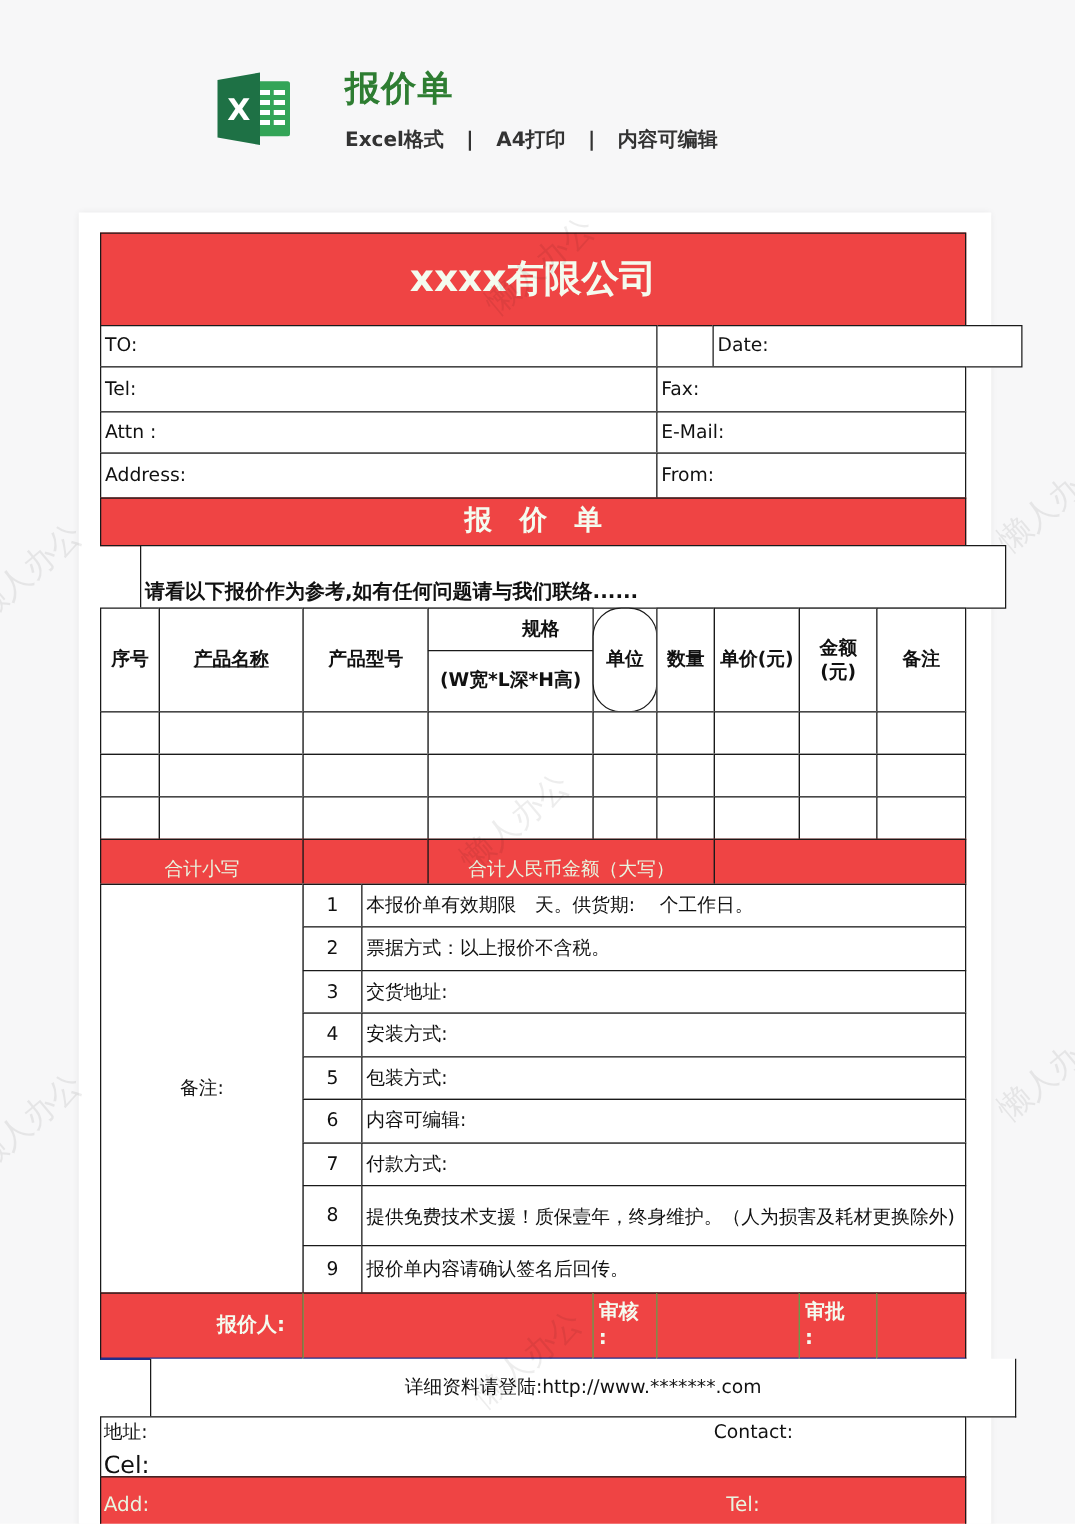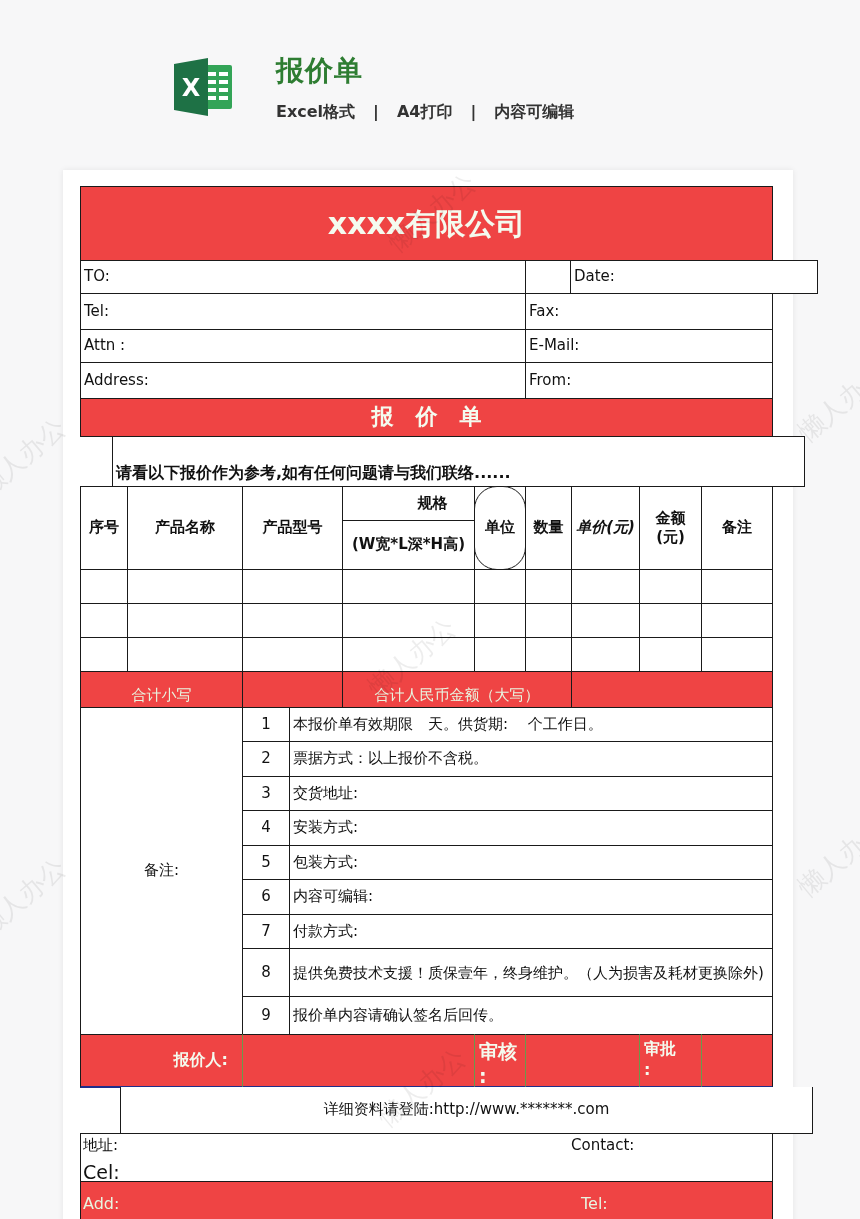--- a/index.html
+++ b/index.html
@@ -83,27 +83,27 @@
   <div class="cell pl" style="left:80px;top:329px;width:446px;height:34px;">Attn :</div>
   <div class="cell pl" style="left:525px;top:329px;width:248px;height:34px;">E-Mail:</div>
   <div class="cell pl" style="left:80px;top:362px;width:446px;height:37px;">Address:</div>
   <div class="cell pl" style="left:525px;top:362px;width:248px;height:37px;">From:</div>
 
   <div class="cell g c b" style="left:80px;top:398px;width:693px;height:39px;font-size:22px;color:#f4fbef;">报　价　单</div>
 
   <div class="cell b" style="left:80px;top:436px;width:693px;height:51px;align-items:flex-end;padding:0 0 2px 3px;font-size:16px;margin-left:32px;">请看以下报价作为参考,如有任何问题请与我们联络......</div>
 
   <div class="cell hdr" style="left:80px;top:486px;width:48px;height:84px;">序号</div>
-  <div class="cell hdr" style="left:127px;top:486px;width:116px;height:84px;">产品名称</div>
+  <div class="cell hdr" style="left:127px;top:486px;width:116px;height:84px;text-decoration:underline;">产品名称</div>
   <div class="cell hdr" style="left:242px;top:486px;width:101px;height:84px;">产品型号</div>
   <div class="cell hdr" style="left:342px;top:486px;width:133px;height:35px;padding-left:48px;">规格</div>
   <div class="cell hdr" style="left:342px;top:520px;width:133px;height:50px;padding:0 8px;">(W宽*L深*H高)</div>
   <div class="cell hdr" style="left:474px;top:486px;width:52px;height:84px;border-radius:23px;">单位</div>
   <div class="cell hdr" style="left:525px;top:486px;width:47px;height:84px;">数量</div>
-  <div class="cell hdr" style="left:571px;top:486px;width:69px;height:84px;padding:0 2px;font-style:italic;">单价(元)</div>
+  <div class="cell hdr" style="left:571px;top:486px;width:69px;height:84px;padding:0 2px;">单价(元)</div>
   <div class="cell hdr" style="left:639px;top:486px;width:63px;height:84px;padding:0 8px;">金额(元)</div>
   <div class="cell hdr" style="left:701px;top:486px;width:72px;height:84px;">备注</div>
 
   <div>
     <div class="cell" style="left:80px;top:569px;width:48px;height:35px;"></div>
     <div class="cell" style="left:127px;top:569px;width:116px;height:35px;"></div>
     <div class="cell" style="left:242px;top:569px;width:101px;height:35px;"></div>
     <div class="cell" style="left:342px;top:569px;width:133px;height:35px;"></div>
     <div class="cell" style="left:474px;top:569px;width:52px;height:35px;"></div>
     <div class="cell" style="left:525px;top:569px;width:47px;height:35px;"></div>
@@ -157,21 +157,21 @@
   <div class="cell pl" style="left:289px;top:879px;width:484px;height:36px;">内容可编辑:</div>
   <div class="cell c" style="left:242px;top:914px;width:48px;height:35px;">7</div>
   <div class="cell pl" style="left:289px;top:914px;width:484px;height:35px;">付款方式:</div>
   <div class="cell c" style="left:242px;top:948px;width:48px;height:49px;">8</div>
   <div class="cell pl" style="left:289px;top:948px;width:484px;height:49px;line-height:1.6;">提供免费技术支援！质保壹年，终身维护。（人为损害及耗材更换除外)</div>
   <div class="cell c" style="left:242px;top:996px;width:48px;height:39px;">9</div>
   <div class="cell pl" style="left:289px;top:996px;width:484px;height:39px;">报价单内容请确认签名后回传。</div>
 
   <div class="cell g b" style="left:80px;top:1034px;width:163px;height:54px;justify-content:flex-end;padding-right:14px;font-size:16px;border-bottom:2px solid #1f2d8a;color:#f4fbef;">报价人:</div>
   <div class="cell g" style="left:242px;top:1034px;width:233px;height:54px;border-bottom:2px solid #1f2d8a;border-left-color:#6a9a4c;border-right-color:#6a9a4c;"></div>
-  <div class="cell g b" style="left:474px;top:1034px;width:52px;height:54px;flex-direction:column;align-items:flex-start;justify-content:flex-start;padding:4px 0 0 4px;font-size:19px;border-bottom:2px solid #1f2d8a;border-left-color:#6a9a4c;border-right-color:#6a9a4c;color:#f4fbef;">
+  <div class="cell g b" style="left:474px;top:1034px;width:52px;height:54px;flex-direction:column;align-items:flex-start;justify-content:flex-start;padding:4px 0 0 4px;font-size:16px;border-bottom:2px solid #1f2d8a;border-left-color:#6a9a4c;border-right-color:#6a9a4c;color:#f4fbef;">
     <span>审核</span>
     <span>:</span>
   </div>
   <div class="cell g" style="left:525px;top:1034px;width:115px;height:54px;border-bottom:2px solid #1f2d8a;border-left-color:#6a9a4c;border-right-color:#6a9a4c;"></div>
   <div class="cell g b" style="left:639px;top:1034px;width:63px;height:54px;flex-direction:column;align-items:flex-start;justify-content:flex-start;padding:4px 0 0 4px;font-size:16px;border-bottom:2px solid #1f2d8a;border-left-color:#6a9a4c;border-right-color:#6a9a4c;color:#f4fbef;">
     <span>审批</span>
     <span>:</span>
   </div>
   <div class="cell g" style="left:701px;top:1034px;width:72px;height:54px;border-bottom:2px solid #1f2d8a;border-left-color:#6a9a4c;"></div>
 

